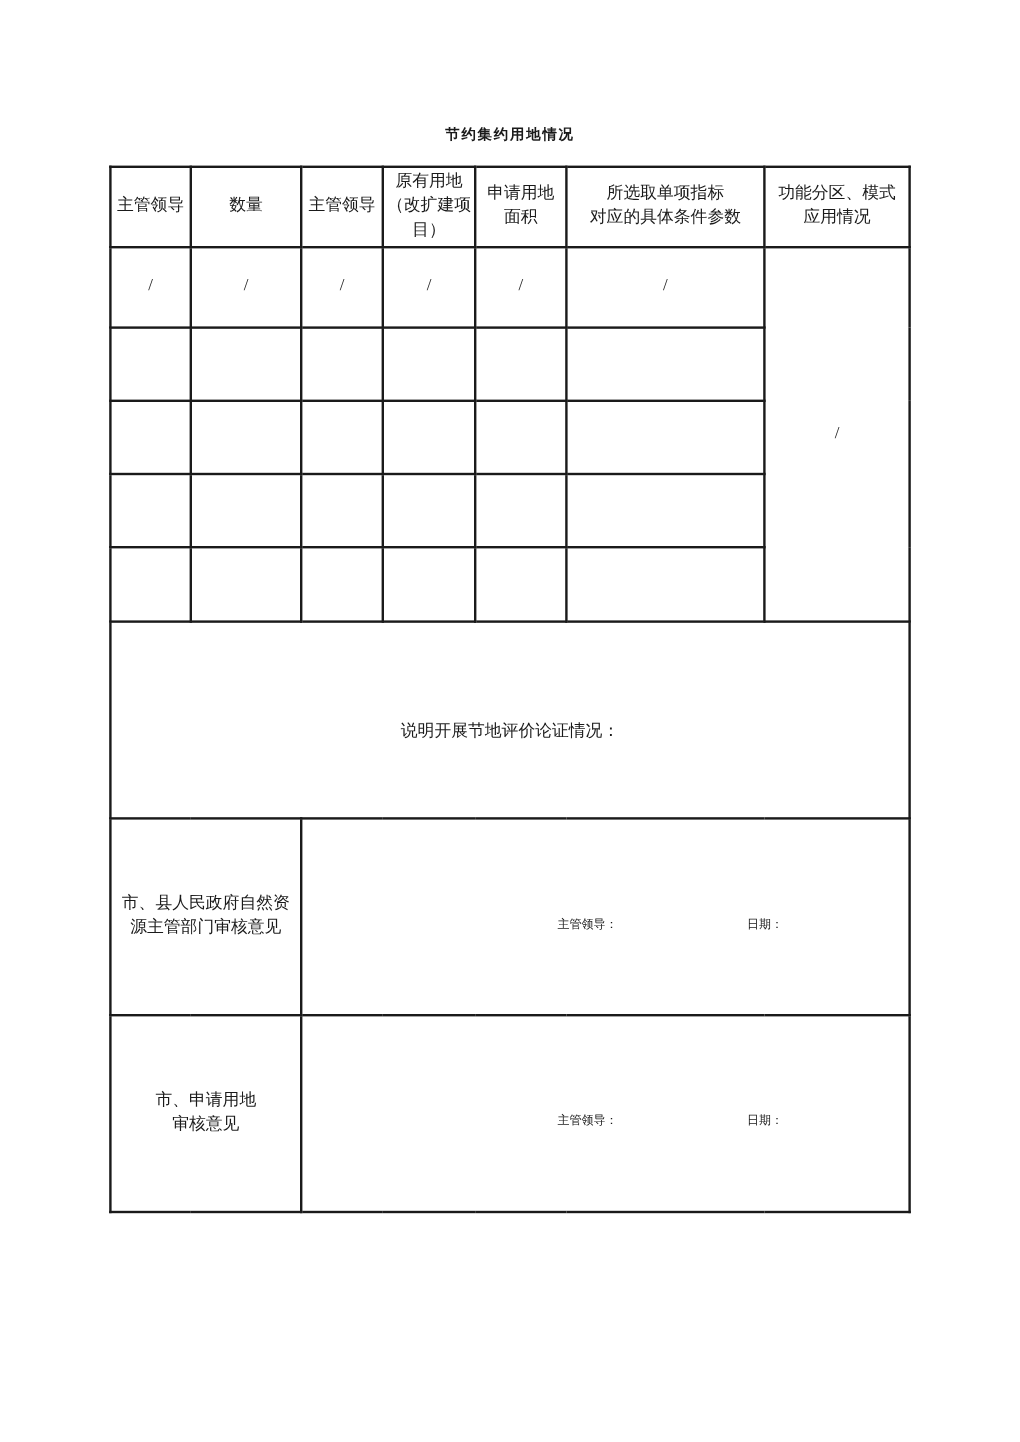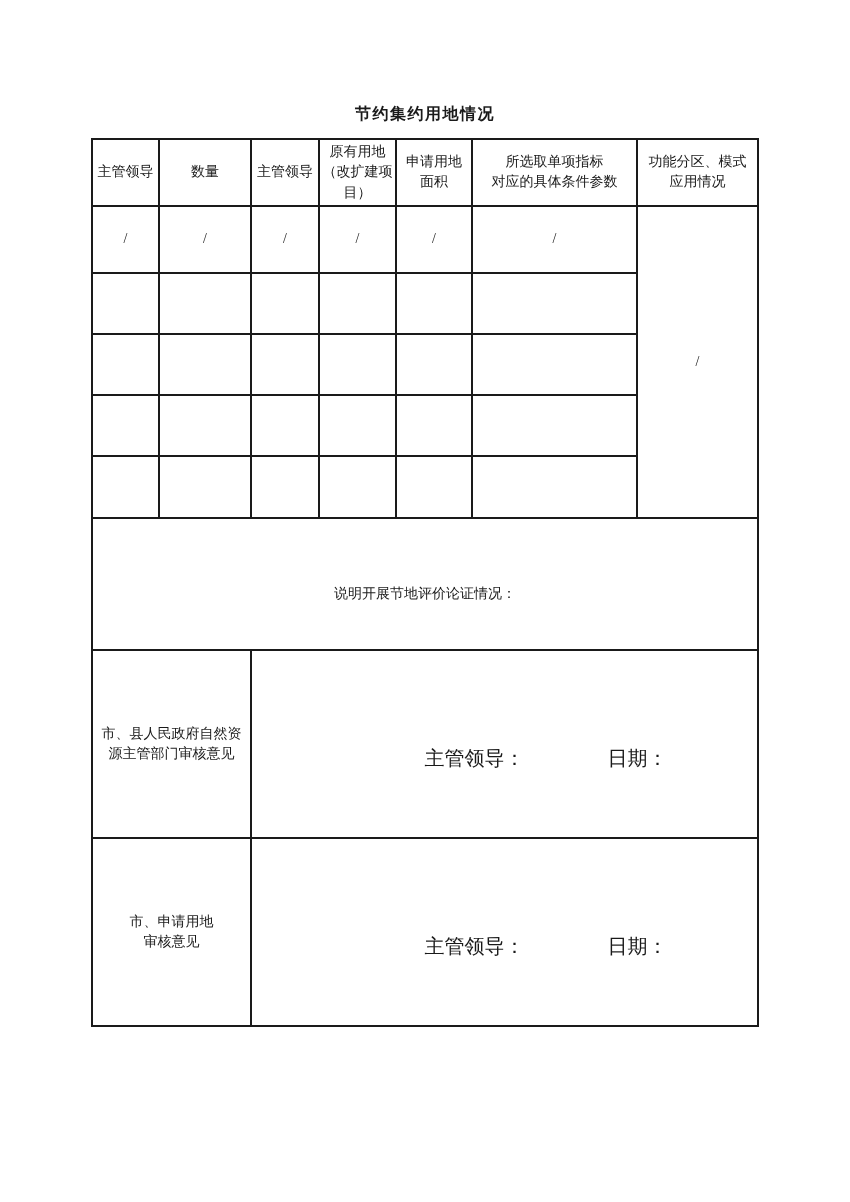--- a/index.html
+++ b/index.html
@@ -11,21 +11,21 @@
     font-family: "Liberation Serif", "DejaVu Serif", serif;
     color: #1a1a1a;
     overflow: hidden;
   }
   .doc-title {
     position: absolute;
     top: 104px;
     left: 0;
     width: 850px;
     text-align: center;
-    font-size: 16px;
+    font-size: 12px;
     font-weight: bold;
     letter-spacing: 1.5px;
   }
   table.form-table {
     position: absolute;
     left: 91px;
     top: 138px;
     width: 666px;
     border-collapse: collapse;
     table-layout: fixed;
@@ -37,35 +37,35 @@
     text-align: center;
     vertical-align: middle;
     white-space: pre-line;
     padding: 2px;
     overflow: hidden;
   }
   tr.r-header  { height: 64px; }
   tr.r-data1   { height: 67px; }
   tr.r-data    { height: 61px; }
   tr.r-data5   { height: 62px; }
-  tr.r-note    { height: 132px; }
-  tr.r-review  { height: 188px; }
+  tr.r-note    { height: 164px; }
+  tr.r-review  { height: 164px; }
   td.slash-cell { font-size: 15px; }
   td.note-cell {
     text-align: left;
     vertical-align: top;
     padding: 4px 6px;
   }
   td.review-label { padding: 4px 8px; }
   td.review-body {
     text-align: left;
     vertical-align: bottom;
     padding: 3px 4px;
   }
-  .sign-line { font-size: 20px; }
+  .sign-line { font-size: 10px; }
   .sign-line .leader-label {
     display: inline-block;
     width: 266px;
   }
 </style>
 </head>
 <body>
 
 <div class="page">
 

